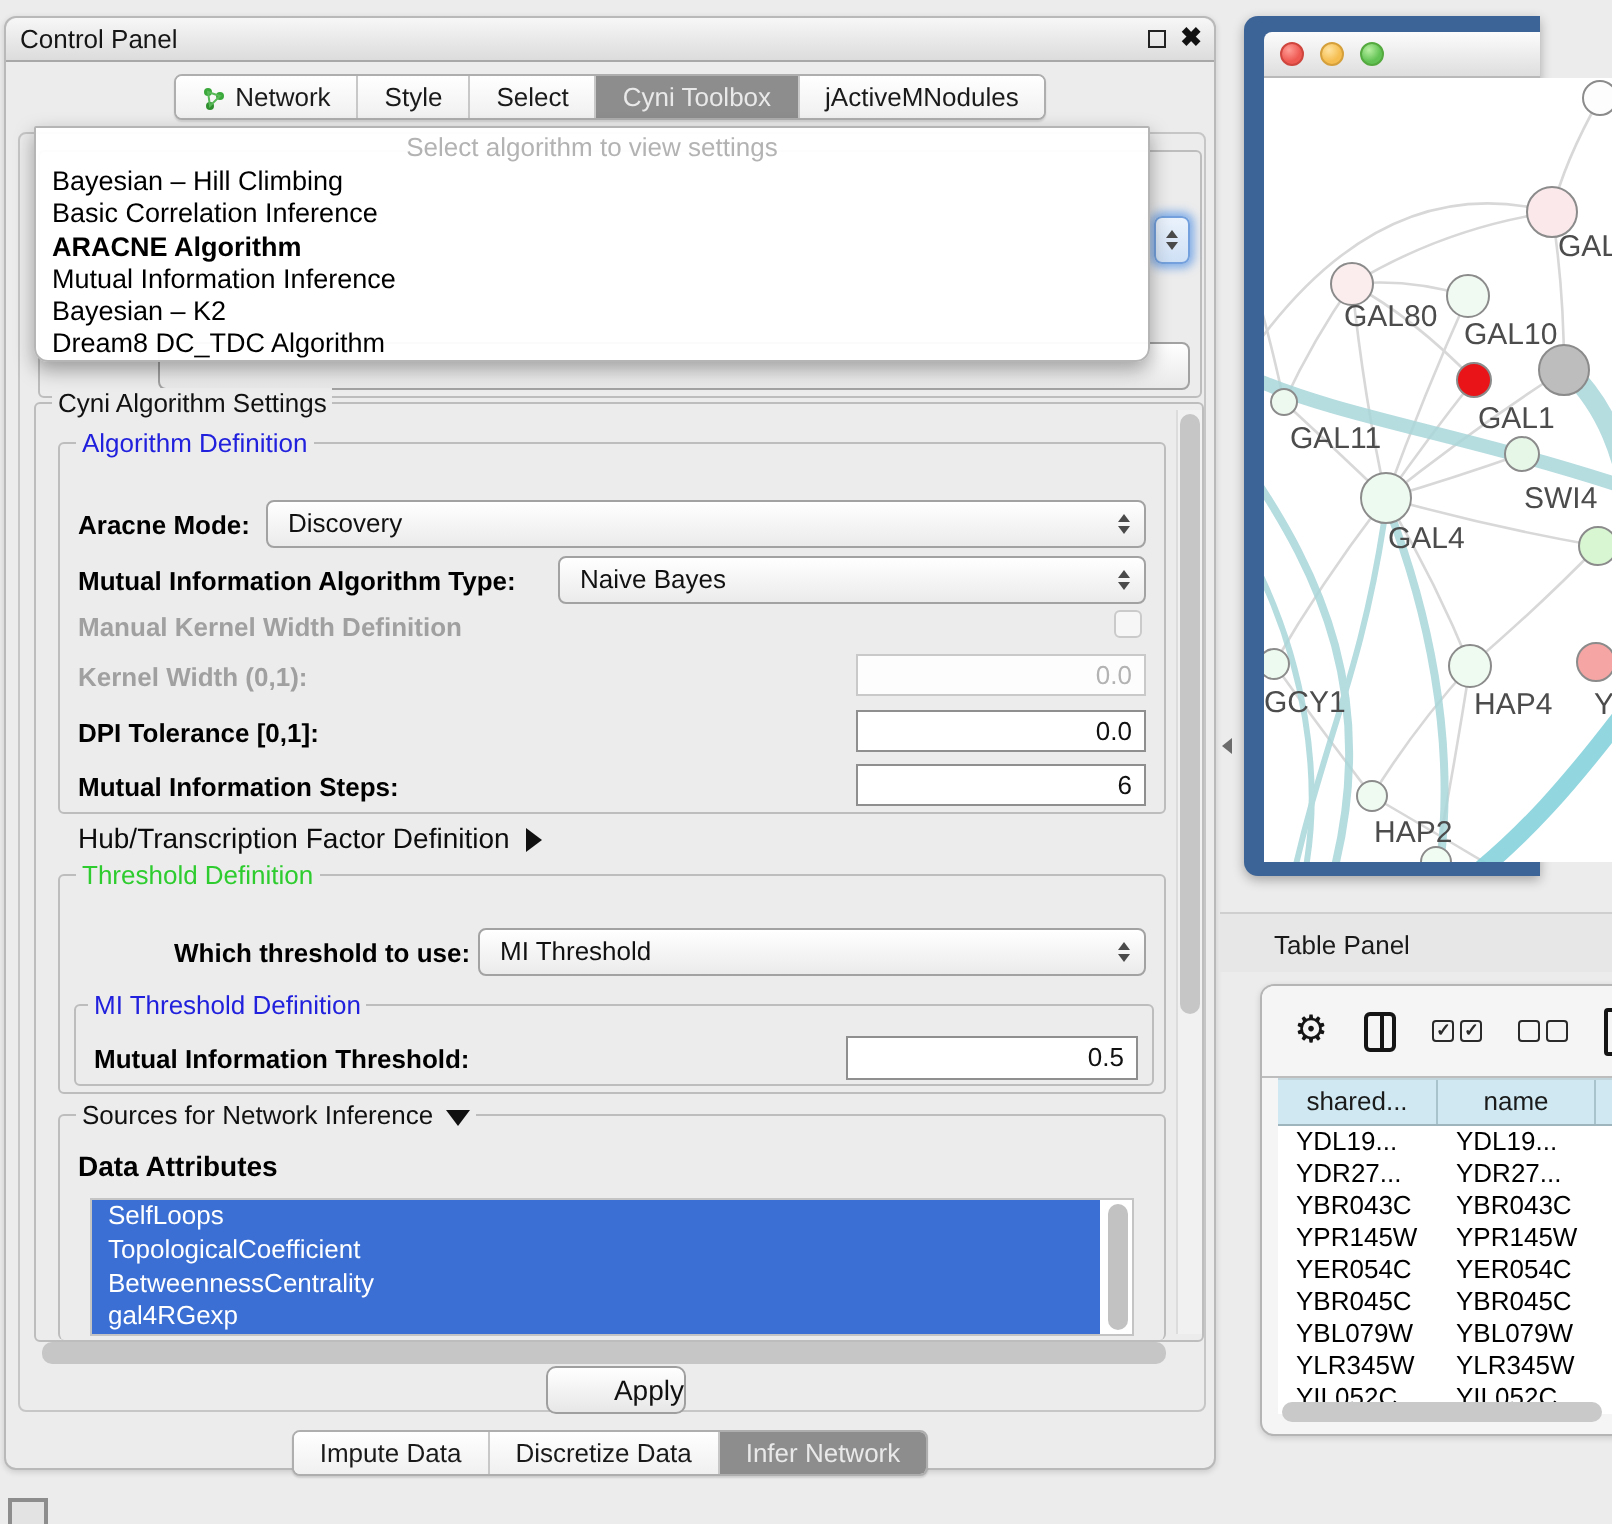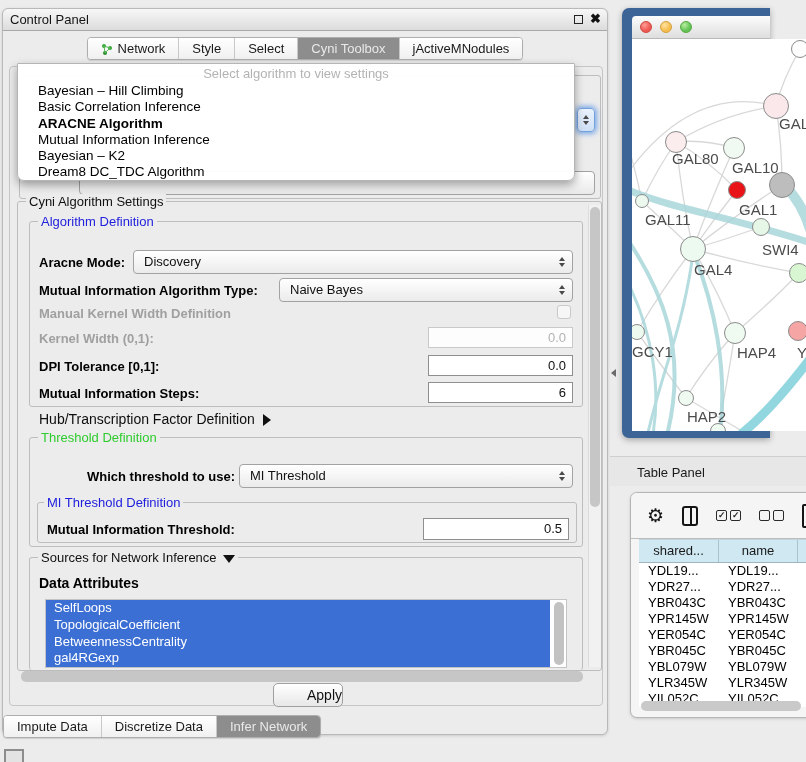--- a/index.html
+++ b/index.html
@@ -23,21 +23,21 @@
   .content-frame { left:6px; top:57px; width:594px; height:640px; border:1px solid #c6c6c6; border-radius:4px; background:#ececec; }
 
   
   .combo, .combo-sliver { background:linear-gradient(#ffffff,#e9e9e9); border:1px solid #a2a2a2; border-radius:4px; }
   .focus-arrow { left:574px; top:99px; width:18px; height:24px; border-radius:4px; background:linear-gradient(#eaf2fc,#cfe0f5); border:1px solid #74a1dd; box-shadow:0 0 5px 2px rgba(90,150,230,.75); display:flex; flex-direction:column; align-items:center; justify-content:center; gap:2px; }
   .group-ghost { left:16px; top:66px; width:582px; height:124px; border:1px solid #bdbdbd; border-radius:3px; }
 
   
   .popup { left:14px; top:54px; width:558px; height:118px; background:rgba(255,255,255,.96); border:1px solid #b5b5b5; border-radius:1px 1px 7px 7px; box-shadow:0 4px 10px rgba(0,0,0,.35); z-index:30; padding-top:2px; }
   .popup-placeholder { text-align:center; color:#b3b3b3; font-size:13px; height:17px; line-height:16px; }
-  .popup-item { font-size:13.5px; line-height:16.3px; padding-left:20px; color:#000; white-space:nowrap; }
+  .popup-item { font-size:13.5px; line-height:16.3px; padding-left:8px; color:#000; white-space:nowrap; }
   .popup-item.bold { font-weight:bold; }
 
   
   .groupbox { border:1px solid #bdbdbd; border-radius:3px; }
   .legend { position:absolute; top:-8px; background:#ececec; padding:0 3px; font-size:13px; }
   .legend.blue { color:#2121dd; }
   .legend.green { color:#2ecc2e; }
 
   .lbl { font-size:13px; font-weight:bold; color:#000; white-space:nowrap; }
   .lbl.dis { color:#a0a0a0; }
@@ -56,21 +56,21 @@
   .attr-item { background:#3b6fd4; color:#ffffff; font-size:13px; line-height:16.8px; padding-left:8px; margin-right:16px; }
   .attr-fill { background:#3b6fd4; height:20px; margin-right:16px; }
   .attr-vscroll { position:absolute; right:2px; top:2px; width:10px; height:63px; background:#c2c2c2; border-radius:5px; }
 
   .vscroll-track { left:585px; top:196px; width:13px; height:462px; background:#f1f1f1; border-left:1px solid #dcdcdc; }
   .vscroll-thumb { left:1px; top:2px; width:10px; height:300px; background:#c6c6c6; border-radius:5px; }
   .hscroll { left:18px; top:662px; width:562px; height:11px; background:#c6c6c6; border-radius:5px; }
 
   .apply-btn { left:270px; top:674px; width:70px; height:24px; background:linear-gradient(#ffffff,#e7e7e7); border:1px solid #9f9f9f; border-radius:5px; text-align:right; line-height:22px; font-size:14px; }
 
-  .bottom-tabstrip { left:0; right:0; top:706px; display:flex; justify-content:flex-start; }
+  .bottom-tabstrip { left:0; right:0; top:706px; display:flex; justify-content:center; }
 
   
   .net-window { left:622px; top:8px; width:148px; height:430px; background:#3d6497; border-radius:7px 0 0 7px; box-shadow:0 2px 6px rgba(0,0,0,.3); }
   .net-titlebar { left:10px; top:8px; right:0; height:23px; background:linear-gradient(#fcfcfc,#dedede); border-radius:4px 0 0 0; border-bottom:1px solid #b9b9b9; display:flex; align-items:center; padding-left:8px; gap:8px; }
   .tl { width:12px; height:12px; border-radius:50%; }
   .tl.red { background:radial-gradient(circle at 35% 30%, #ff9d96, #ee5952 60%); border:1px solid #ce463e; }
   .tl.yellow { background:radial-gradient(circle at 35% 30%, #ffe3a0, #f5bd4f 60%); border:1px solid #d5a03c; }
   .tl.green { background:radial-gradient(circle at 35% 30%, #b8efa2, #62c354 60%); border:1px solid #54a93f; }
   .net-canvas { left:10px; top:31px; width:174px; height:392px; background:#ffffff; overflow:hidden; }
   .node { position:absolute; border-radius:50%; border:1.4px solid #8b8b8b; }

